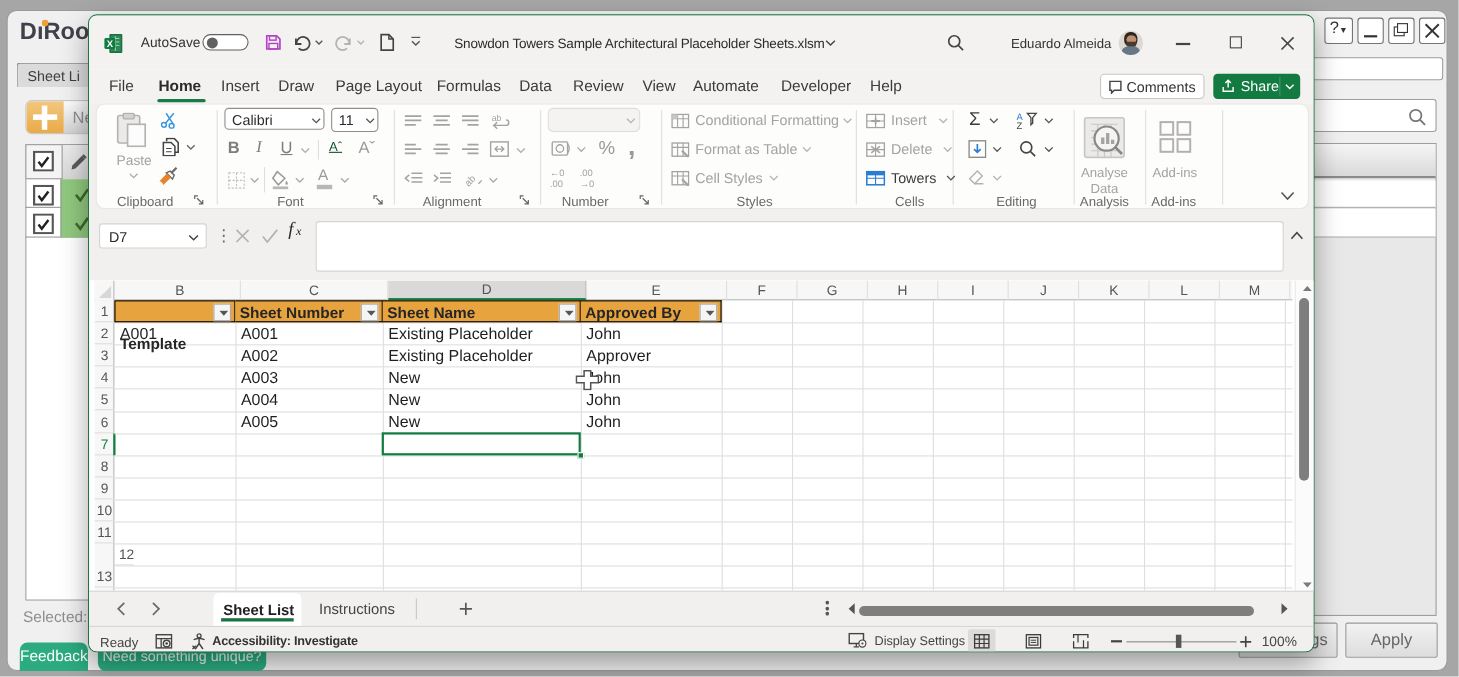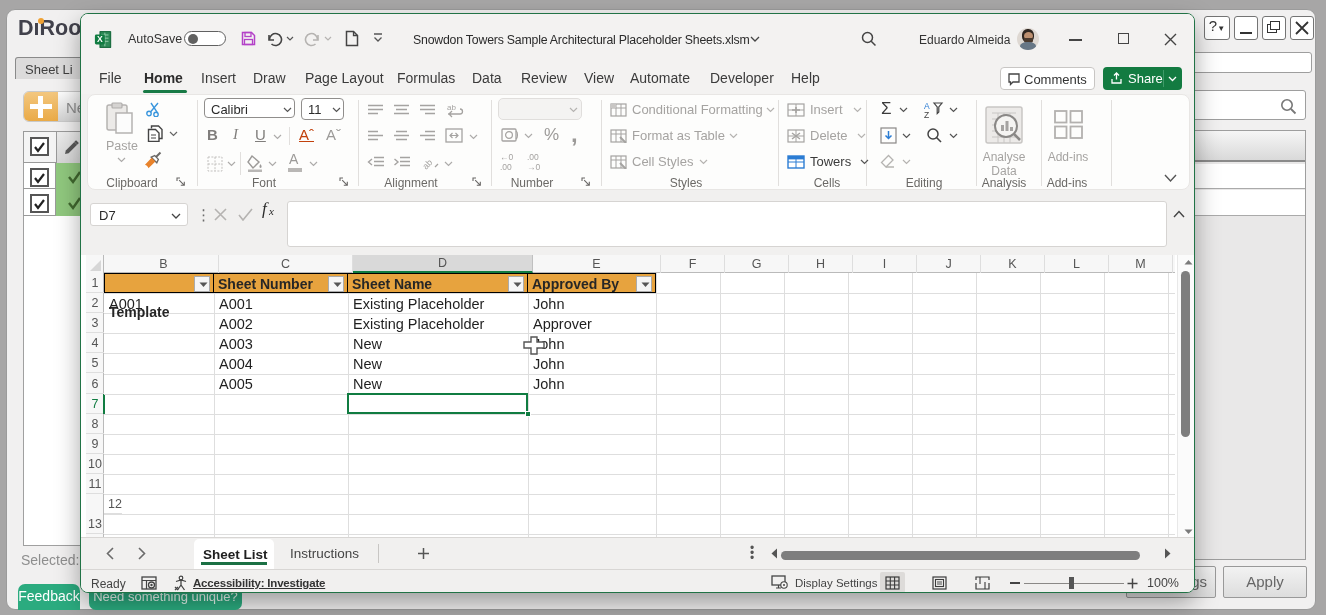--- a/index.html
+++ b/index.html
@@ -301,21 +301,21 @@
         </svg>
     </div>
     <span class="abs" style="left:126px; top:32px; font-size:15px; font-weight:bold; color:#807e7c;">B</span>
     <span class="abs" style="left:152px; top:32px; font-size:15px; font-style:italic; font-family:'Liberation Serif',serif; color:#807e7c;">I</span>
     <span class="abs" style="left:174px; top:32px; font-size:15px; text-decoration:underline; color:#807e7c;">U</span>
     <svg class="abs" style="left:192px; top:40px;" width="9" height="6">
         <path d="M1 1 l3.5 3.5 l3.5 -3.5" stroke="#adabaa" stroke-width="1.2" fill="none"></path>
       </svg>
     <div class="abs" style="left:208px; top:33px; width:1px; height:18px; background:#e1dfdd;"></div>
       <div class="abs" style="left:159px; top:58px; width:1px; height:23px; background:#e1dfdd;"></div>
-    <span class="abs" style="left:218px; top:32px; font-size:15px; color:#c2410c;text-decoration:underline;">Aˆ</span>
+    <span class="abs" style="left:218px; top:32px; font-size:12px; color:#14532d;text-decoration:underline;">Aˆ</span>
     <span class="abs" style="left:245px; top:32px; font-size:15px; color:#9c9a98;">Aˇ</span>
 
     <svg class="abs" style="left:126px; top:62px;" width="16" height="16">
         <rect x="1" y="1" width="14" height="14" fill="none" stroke="#c2c0be" stroke-width="1" stroke-dasharray="2 1.4"></rect>
         <path d="M1 8 h14 M8 1 v14" stroke="#c2c0be" stroke-width="1" stroke-dasharray="2 1.4"></path>
       </svg>
     <svg class="abs" style="left:146px; top:67px;" width="9" height="6">
         <path d="M1 1 l3.5 3.5 l3.5 -3.5" stroke="#adabaa" stroke-width="1.2" fill="none"></path>
       </svg>
 
@@ -702,21 +702,21 @@
       <rect x="1" y="1" width="14" height="12" fill="none" stroke="#444" stroke-width="1.3"></rect>
       <path d="M1 4.5 h14 M5.5 4.5 v8.5" stroke="#444" stroke-width="1.2"></path>
       <circle cx="10.5" cy="9" r="3" fill="none" stroke="#444" stroke-width="1.3"></circle>
       <circle cx="10.5" cy="9" r="1.2" fill="#444"></circle>
     </svg>
     <svg class="abs" style="left:92px; top:5px;" width="17" height="17" viewBox="0 0 17 17">
       <circle cx="8" cy="3" r="1.8" fill="none" stroke="#444" stroke-width="1.2"></circle>
       <path d="M3 6.5 l5 -1.5 l5 1.5 M8 5 v5 M8 10 l-3.5 5 M8 10 l3.5 5" stroke="#444" stroke-width="1.3" fill="none"></path>
       <path d="M2 12 l3 3 M5 12 l-3 3" stroke="#444" stroke-width="1.2"></path>
     </svg>
-    <span class="abs" style="left:112px; top:7px; font-size:11.5px; font-weight:bold; letter-spacing:-0.2px; color:#333;text-decoration:underline;">Accessibility: Investigate</span>
+    <span class="abs" style="left:112px; top:7px; font-size:11.5px; font-weight:bold; letter-spacing:-0.2px; color:#333;">Accessibility: Investigate</span>
     <svg class="abs" style="left:690px; top:5px;" width="17" height="15" viewBox="0 0 17 15">
       <rect x="1" y="1" width="13" height="9" fill="none" stroke="#444" stroke-width="1.3"></rect>
       <path d="M5 13 h5 M7.5 10 v3" stroke="#444" stroke-width="1.2"></path>
       <circle cx="13" cy="10" r="3.2" fill="#f5f4f3" stroke="#444" stroke-width="1.1"></circle>
       <circle cx="13" cy="10" r="1" fill="#444"></circle>
     </svg>
     <span class="abs" style="left:714px; top:7px; font-size:11.5px; color:#444;">Display Settings</span>
     <div class="abs" style="left:799px; top:2px; width:25px; height:21px; background:#dddbd9; border-radius:2px;"></div>
     <svg class="abs" style="left:804px; top:6px;" width="15" height="14">
         <rect x="1" y="1" width="13" height="12" fill="none" stroke="#3b3b3b" stroke-width="1.2"></rect>

